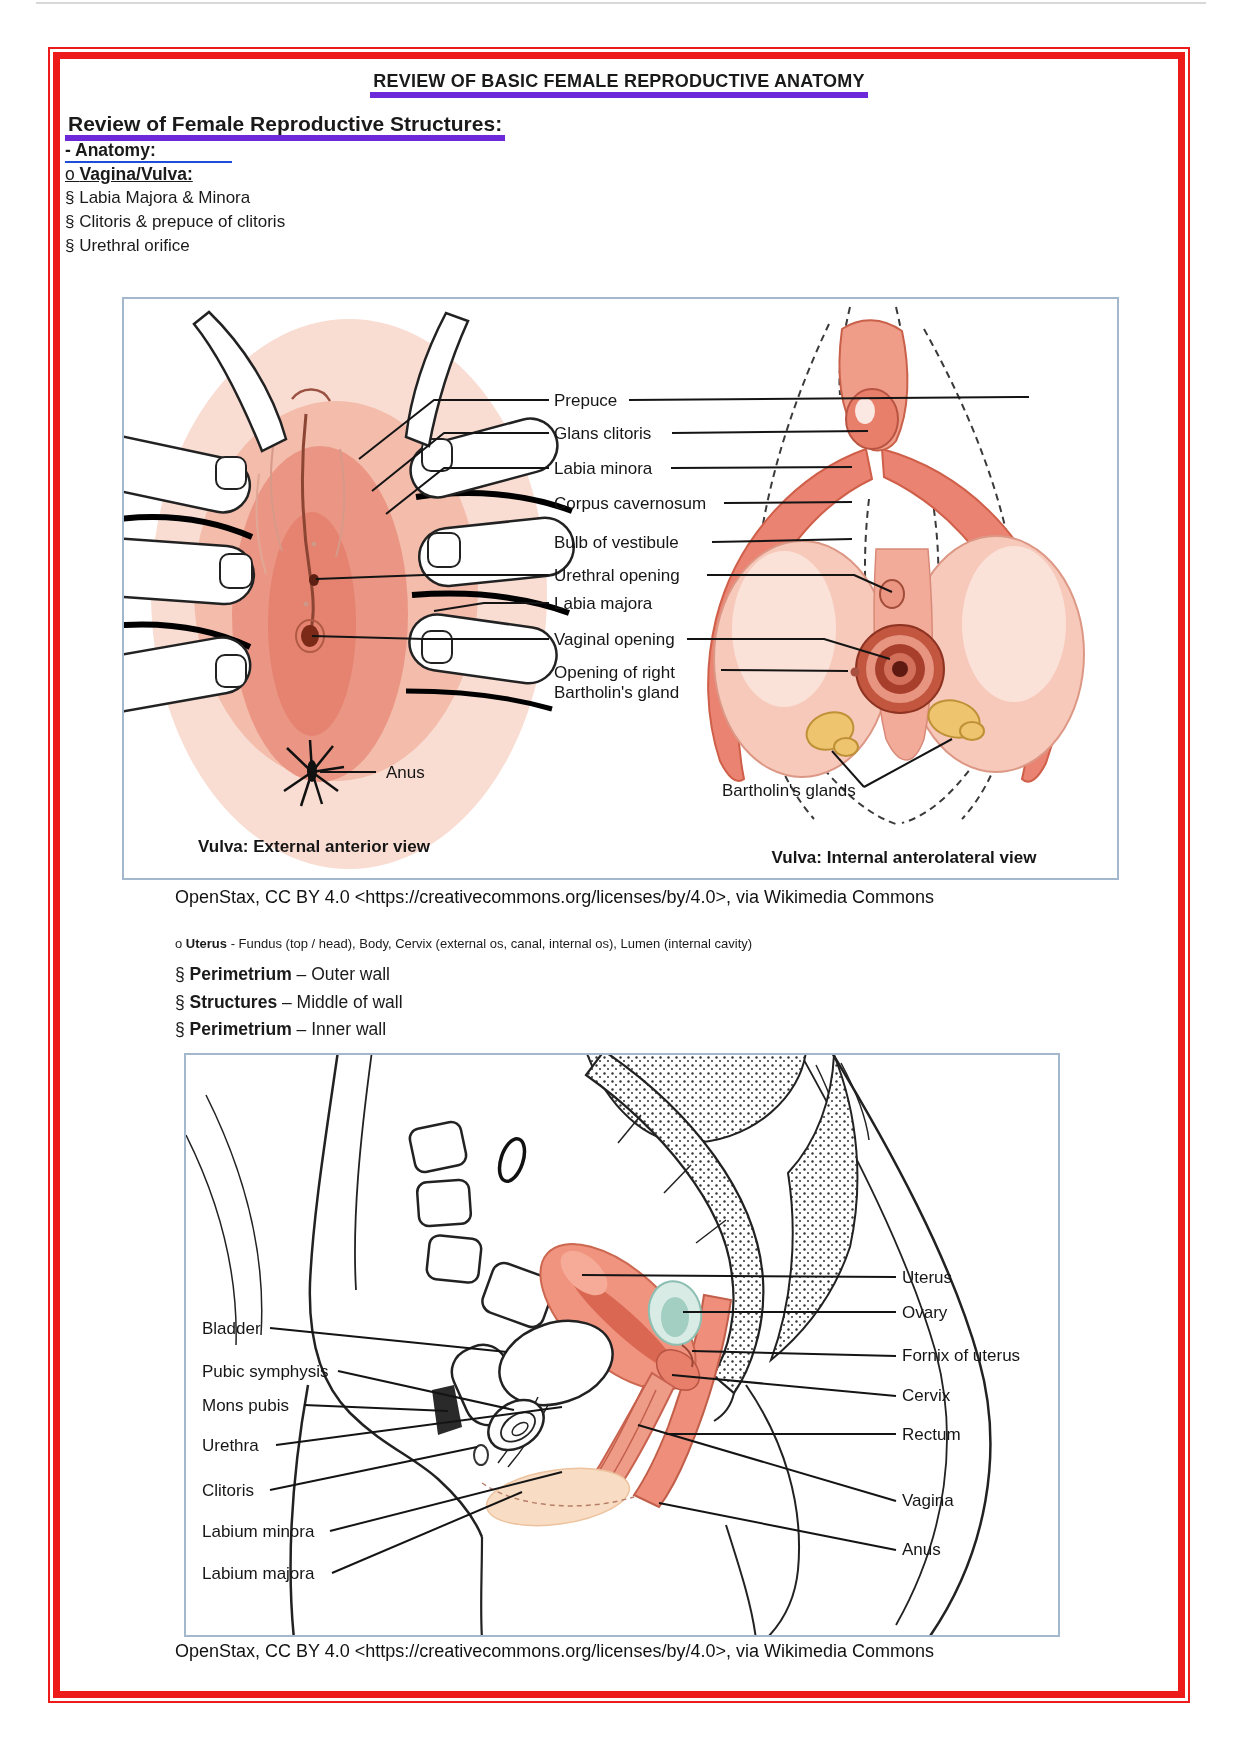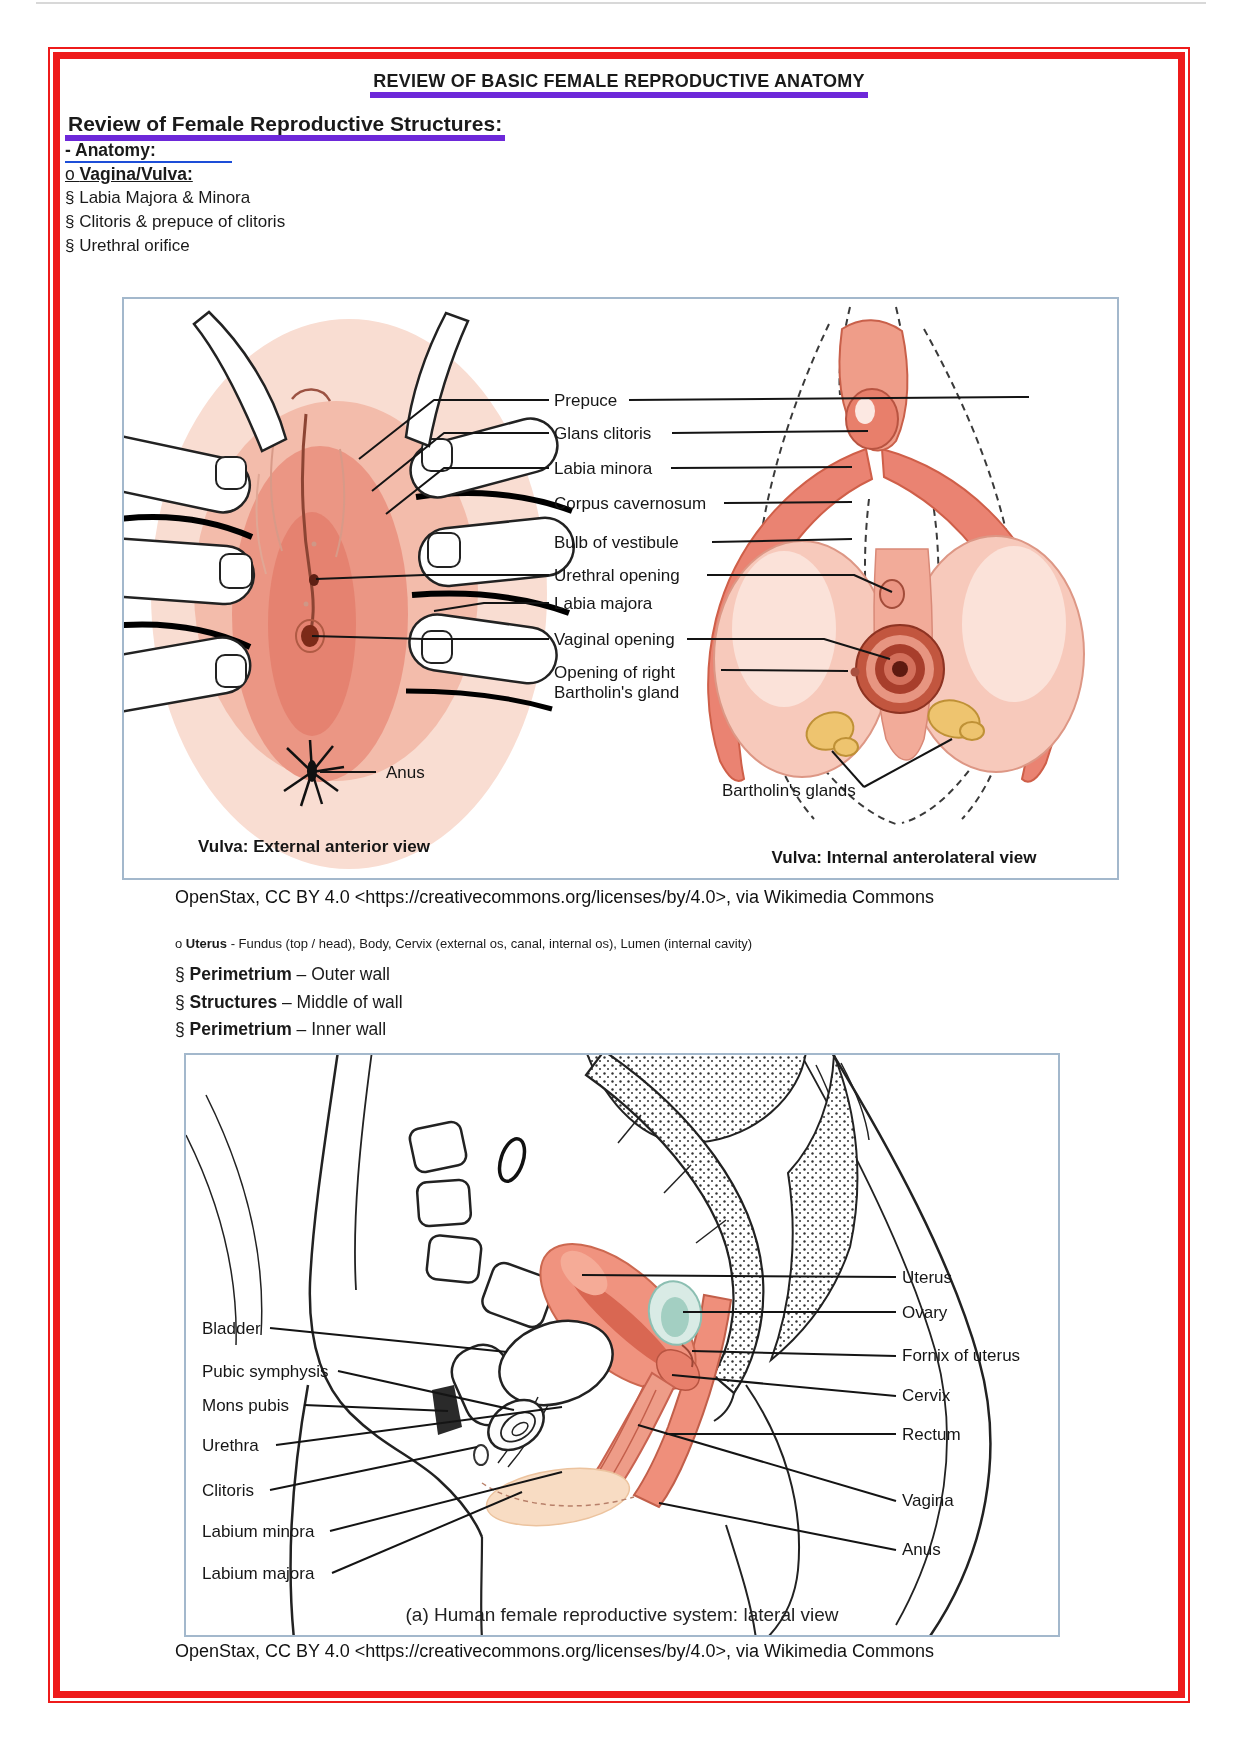--- a/index.html
+++ b/index.html
@@ -345,16 +345,15 @@
       <text x="16" y="524">Labium majora</text>
       <text x="716" y="228">Uterus</text>
       <text x="716" y="263">Ovary</text>
       <text x="716" y="306">Fornix of uterus</text>
       <text x="716" y="346">Cervix</text>
       <text x="716" y="385">Rectum</text>
       <text x="716" y="451">Vagina</text>
       <text x="716" y="500">Anus</text>
     </g>
   </svg>
-  <div class="cap2">(a) Human female reproductive system: lateral view</div>
 </div>
 
 <div class="abs attr attr2">OpenStax, CC BY 4.0 &lt;https://creativecommons.org/licenses/by/4.0&gt;, via Wikimedia Commons</div>
 
 </body></html>

